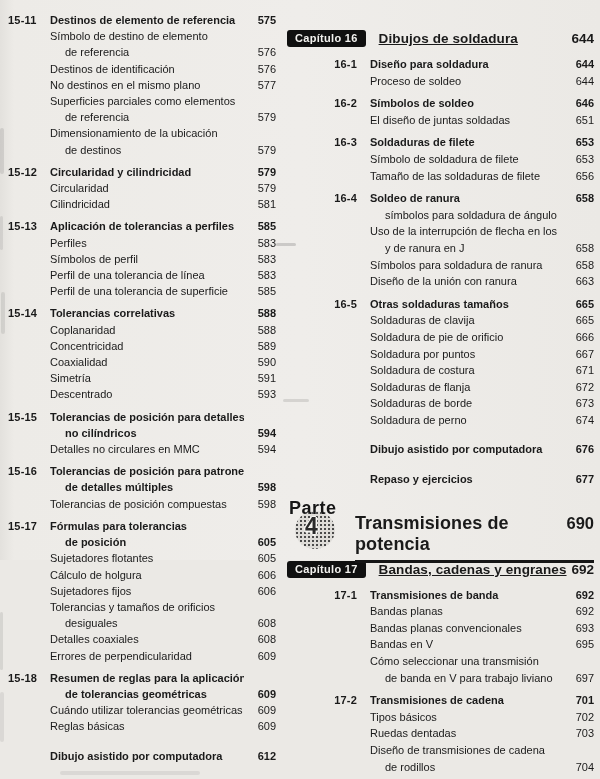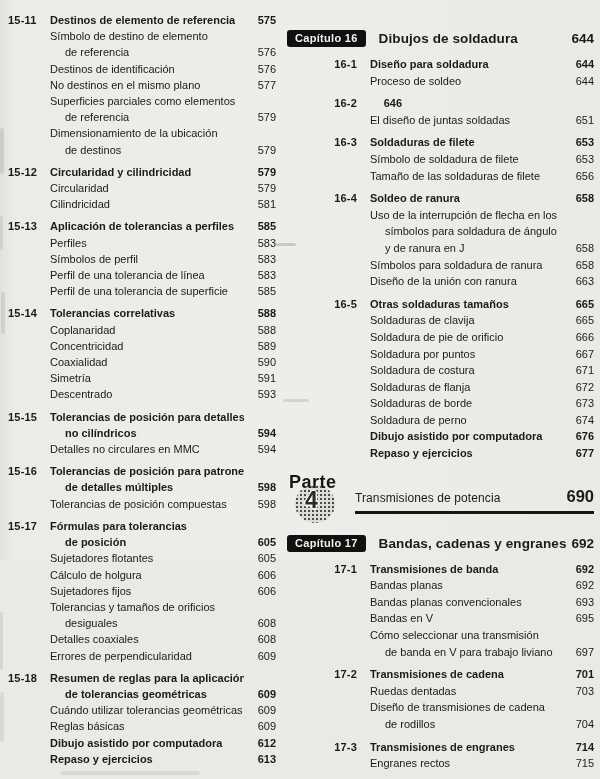--- a/index.html
+++ b/index.html
@@ -18,41 +18,41 @@
   .row{display:flex;align-items:baseline;line-height:16.2px;font-size:11px;white-space:nowrap;}
   .col-right .row{line-height:16.6px;}
   .cell-num{flex:0 0 42px;font-weight:bold;letter-spacing:.2px;}
   .col-right .cell-num{flex:0 0 70px;text-align:right;padding-right:0;margin-right:13px;}
   .cell-txt{flex:1 1 auto;overflow:hidden;}
   .cell-txt.indent{padding-left:15px;}
   .cell-pg{flex:0 0 32px;text-align:right;}
   .b{font-weight:bold;}
   .block{margin-top:6px;}
   .block:first-child{margin-top:0;}
-  .strong-block{margin-top:0;}
+  .strong-block{margin-top:13px;}
 
   .chapter-head{display:flex;align-items:center;margin:2px 0 9px 0;}
   .chapter-badge{flex:0 0 auto;background:#101010;color:#f3f2ef;font-size:11px;font-weight:bold;
     padding:2px 8px 3px 8px;border-radius:3px;letter-spacing:.3px;}
-  .chapter-title{font-size:13.5px;font-weight:bold;margin-left:13px;letter-spacing:.1px;}
+  .chapter-title{font-size:13.5px;font-weight:bold;margin-left:13px;letter-spacing:.1px;text-decoration:underline;}
   .chapter-page{margin-left:auto;font-size:13.5px;font-weight:bold;}
 
   .part-head{position:relative;height:58px;margin:9px 0 6px 0;}
   .part-logo{position:absolute;left:2px;top:2px;width:62px;height:54px;}
   .part-circle{position:absolute;left:6px;top:12px;width:40px;height:38px;border-radius:50%;
     background-color:#dedcd8;
     background-image:radial-gradient(#4a4a4a 1.05px,rgba(0,0,0,0) 1.35px);
     background-size:4px 4px;}
   .part-word{position:absolute;left:0;top:-1px;font-size:18px;font-weight:bold;color:#161616;
     letter-spacing:.5px;text-shadow:0 0 1px #fff;}
   .part-num{position:absolute;left:16px;top:14px;font-size:23px;font-weight:bold;color:#2a2a2a;
     text-shadow:-1.5px 0 0 #f5f4f1,1.5px 0 0 #f5f4f1,0 -1.5px 0 #f5f4f1,0 1.5px 0 #f5f4f1;}
   .part-title-row{display:flex;align-items:baseline;margin-left:68px;padding-top:16px;
     padding-bottom:5px;border-bottom:3.5px solid #161616;}
-  .part-title{font-size:12px;font-weight:normal;letter-spacing:.1px;}
+  .part-title{font-size:18px;font-weight:bold;letter-spacing:.1px;}
   .part-page{margin-left:auto;font-size:16.5px;font-weight:bold;}
 
   .smudge{position:absolute;background:#5f5f5f;border-radius:2px;pointer-events:none;}
 </style>
 </head>
 <body>
 
 <div class="page">
   <div class="col col-left" id="col-0">
       <div class="block">
@@ -310,20 +310,21 @@
         </div>
         <div class="row">
           <span class="cell-num"></span>
           <span class="cell-txt">Proceso de soldeo</span>
           <span class="cell-pg">644</span>
         </div>
       </div>
       <div class="block">
         <div class="row">
           <span class="cell-num b">16-2</span>
+          <span class="cell-txt b">Símbolos de soldeo</span>
           <span class="cell-pg b">646</span>
         </div>
         <div class="row">
           <span class="cell-num"></span>
           <span class="cell-txt">El diseño de juntas soldadas</span>
           <span class="cell-pg">651</span>
         </div>
       </div>
       <div class="block">
         <div class="row">
@@ -343,26 +344,26 @@
         </div>
       </div>
       <div class="block">
         <div class="row">
           <span class="cell-num b">16-4</span>
           <span class="cell-txt b">Soldeo de ranura</span>
           <span class="cell-pg b">658</span>
         </div>
         <div class="row">
           <span class="cell-num"></span>
+          <span class="cell-txt indent">símbolos para soldadura de ángulo</span>
+          <span class="cell-pg"></span>
+        </div>
+        <div class="row">
+          <span class="cell-num"></span>
           <span class="cell-txt">Uso de la interrupción de flecha en los</span>
-          <span class="cell-pg"></span>
-        </div>
-        <div class="row">
-          <span class="cell-num"></span>
-          <span class="cell-txt indent">símbolos para soldadura de ángulo</span>
           <span class="cell-pg"></span>
         </div>
         <div class="row">
           <span class="cell-num"></span>
           <span class="cell-txt indent">y de ranura en J</span>
           <span class="cell-pg">658</span>
         </div>
         <div class="row">
           <span class="cell-num"></span>
           <span class="cell-txt">Símbolos para soldadura de ranura</span>
@@ -479,20 +480,25 @@
         </div>
       </div>
       <div class="block">
         <div class="row">
           <span class="cell-num b">17-2</span>
           <span class="cell-txt b">Transmisiones de cadena</span>
           <span class="cell-pg b">701</span>
         </div>
         <div class="row">
           <span class="cell-num"></span>
+          <span class="cell-txt">Tipos básicos</span>
+          <span class="cell-pg">702</span>
+        </div>
+        <div class="row">
+          <span class="cell-num"></span>
           <span class="cell-txt">Ruedas dentadas</span>
           <span class="cell-pg">703</span>
         </div>
         <div class="row">
           <span class="cell-num"></span>
           <span class="cell-txt">Diseño de transmisiones de cadena</span>
           <span class="cell-pg"></span>
         </div>
         <div class="row">
           <span class="cell-num"></span>

